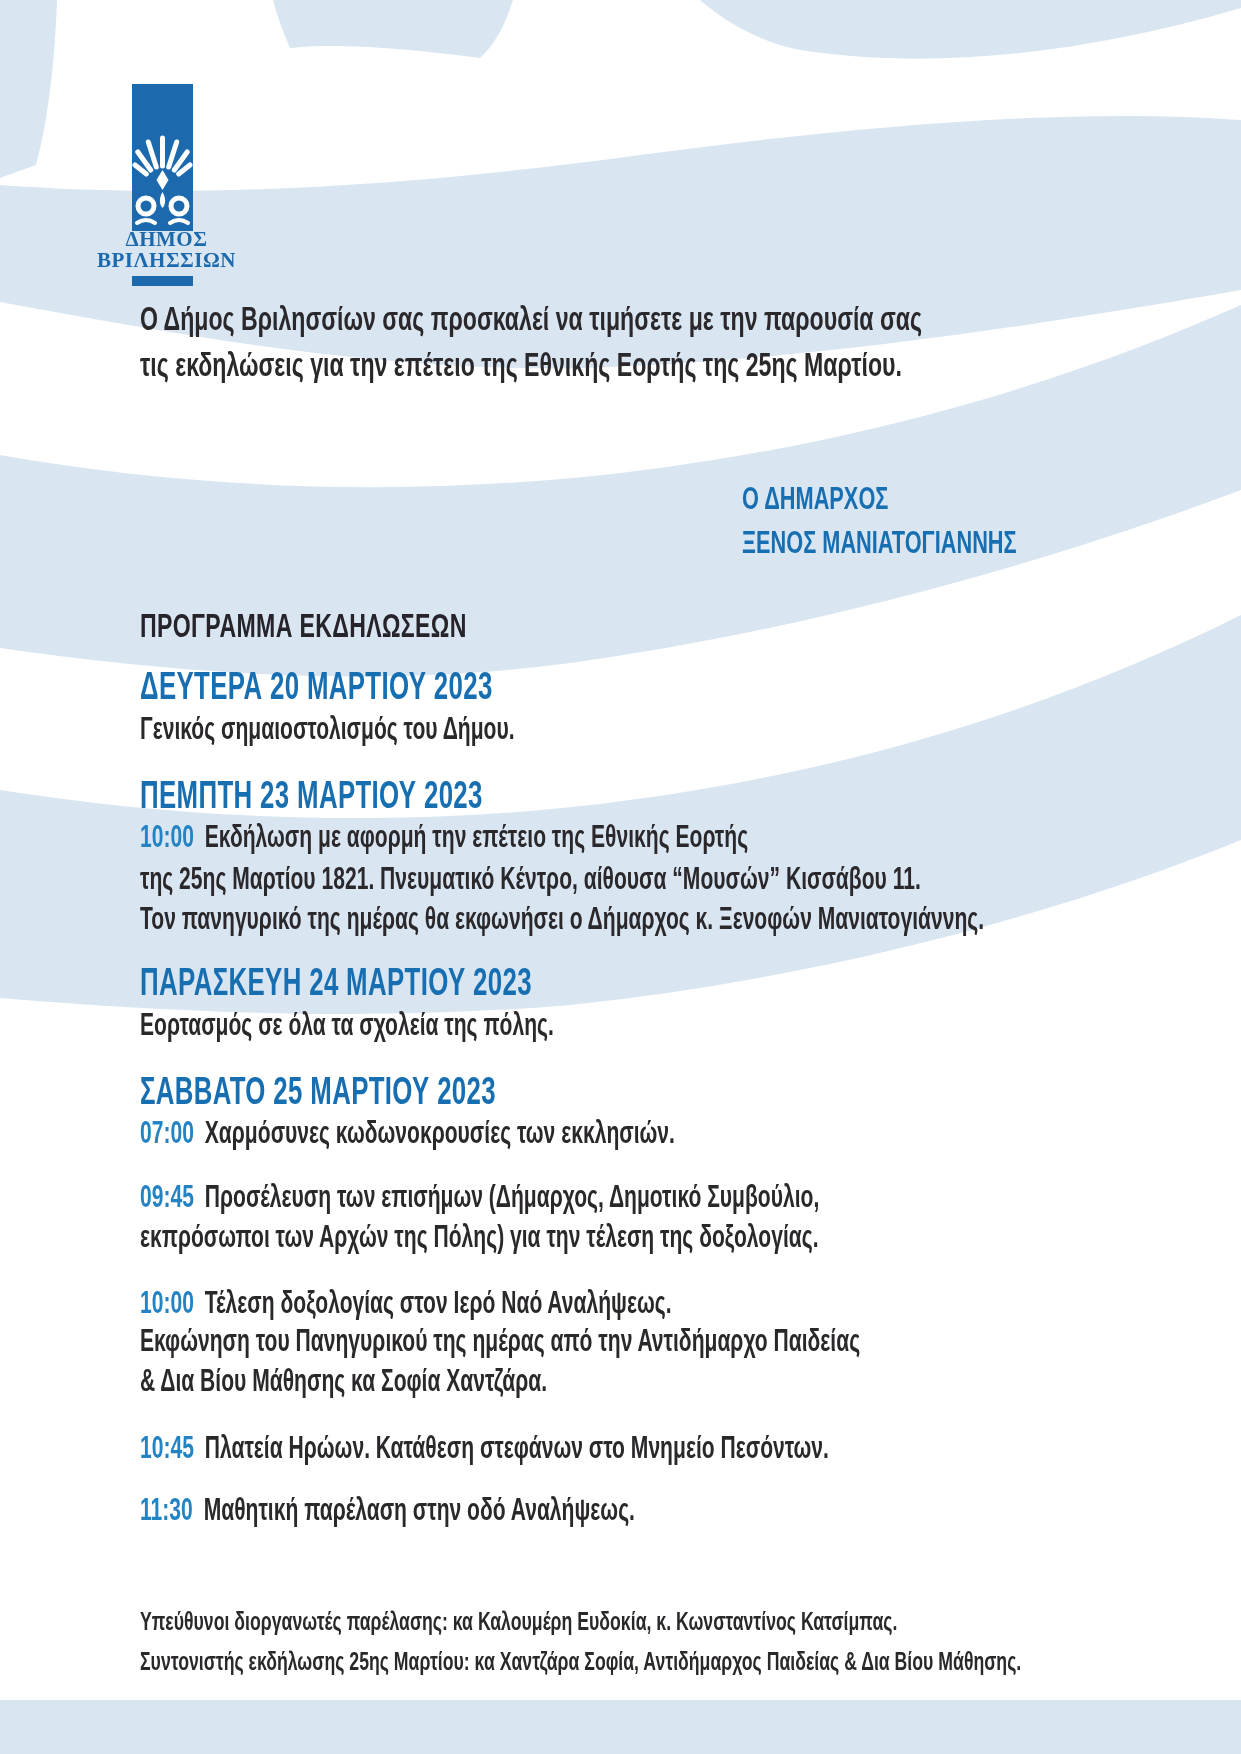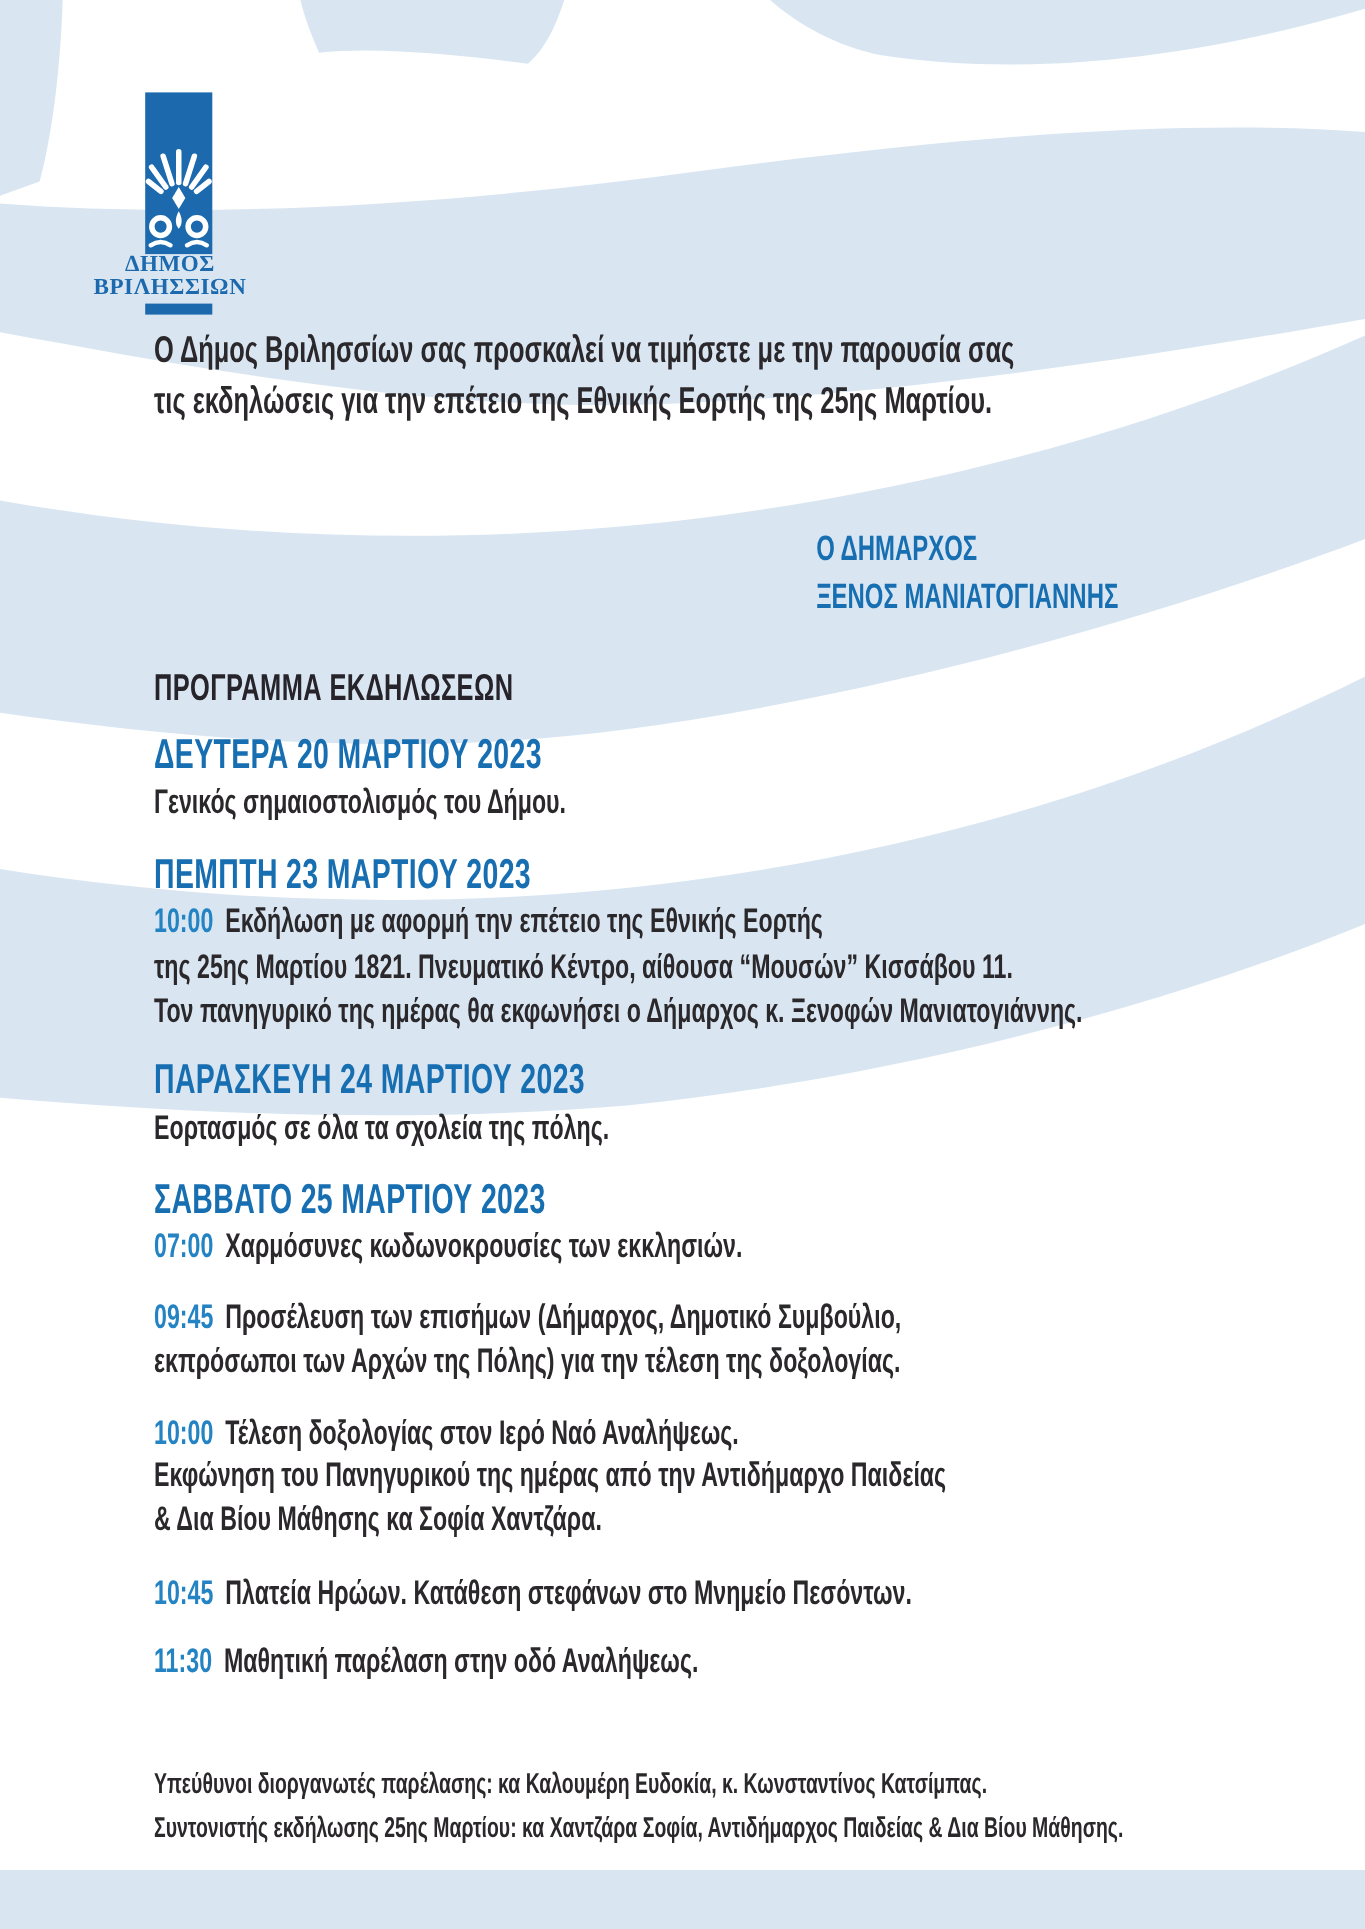--- a/index.html
+++ b/index.html
@@ -18,21 +18,21 @@
   .sig     { font-size:32px; color:#176fb2; }
   .proghead{ font-size:34px; color:#26232a; letter-spacing:0.5px; }
   .date    { font-size:38px; color:#176fb2; letter-spacing:0.5px; }
   .body    { font-size:31px; color:#2b282c; }
   .time    { color:#2383c3; margin-right:16px; }
   .foot    { font-size:26px; color:#2b282c; }
 
   .logo-rect { position:absolute; left:132px; top:84px; width:61px; height:147px; background:#1c6aad; }
   .logo-palmette { position:absolute; left:0px; top:44px; width:61px; height:100px; }
   .logo-text {
-    position:absolute; left:54px; top:229px; width:201px; text-align:center;
+    position:absolute; left:66px; top:229px; width:201px; text-align:center;
     font-family:"Liberation Serif","DejaVu Serif",serif; font-weight:bold;
     color:#1c6aad; font-size:21px; line-height:21px; letter-spacing:0.5px;
   }
   .logo-bar { position:absolute; left:132px; top:276px; width:61px; height:10px; background:#1c6aad; }
 
   .bottom-band { position:absolute; left:0; top:1700px; width:1241px; height:54px; background:#d9e6f2; }
 </style>
 </head>
 <body>
 

